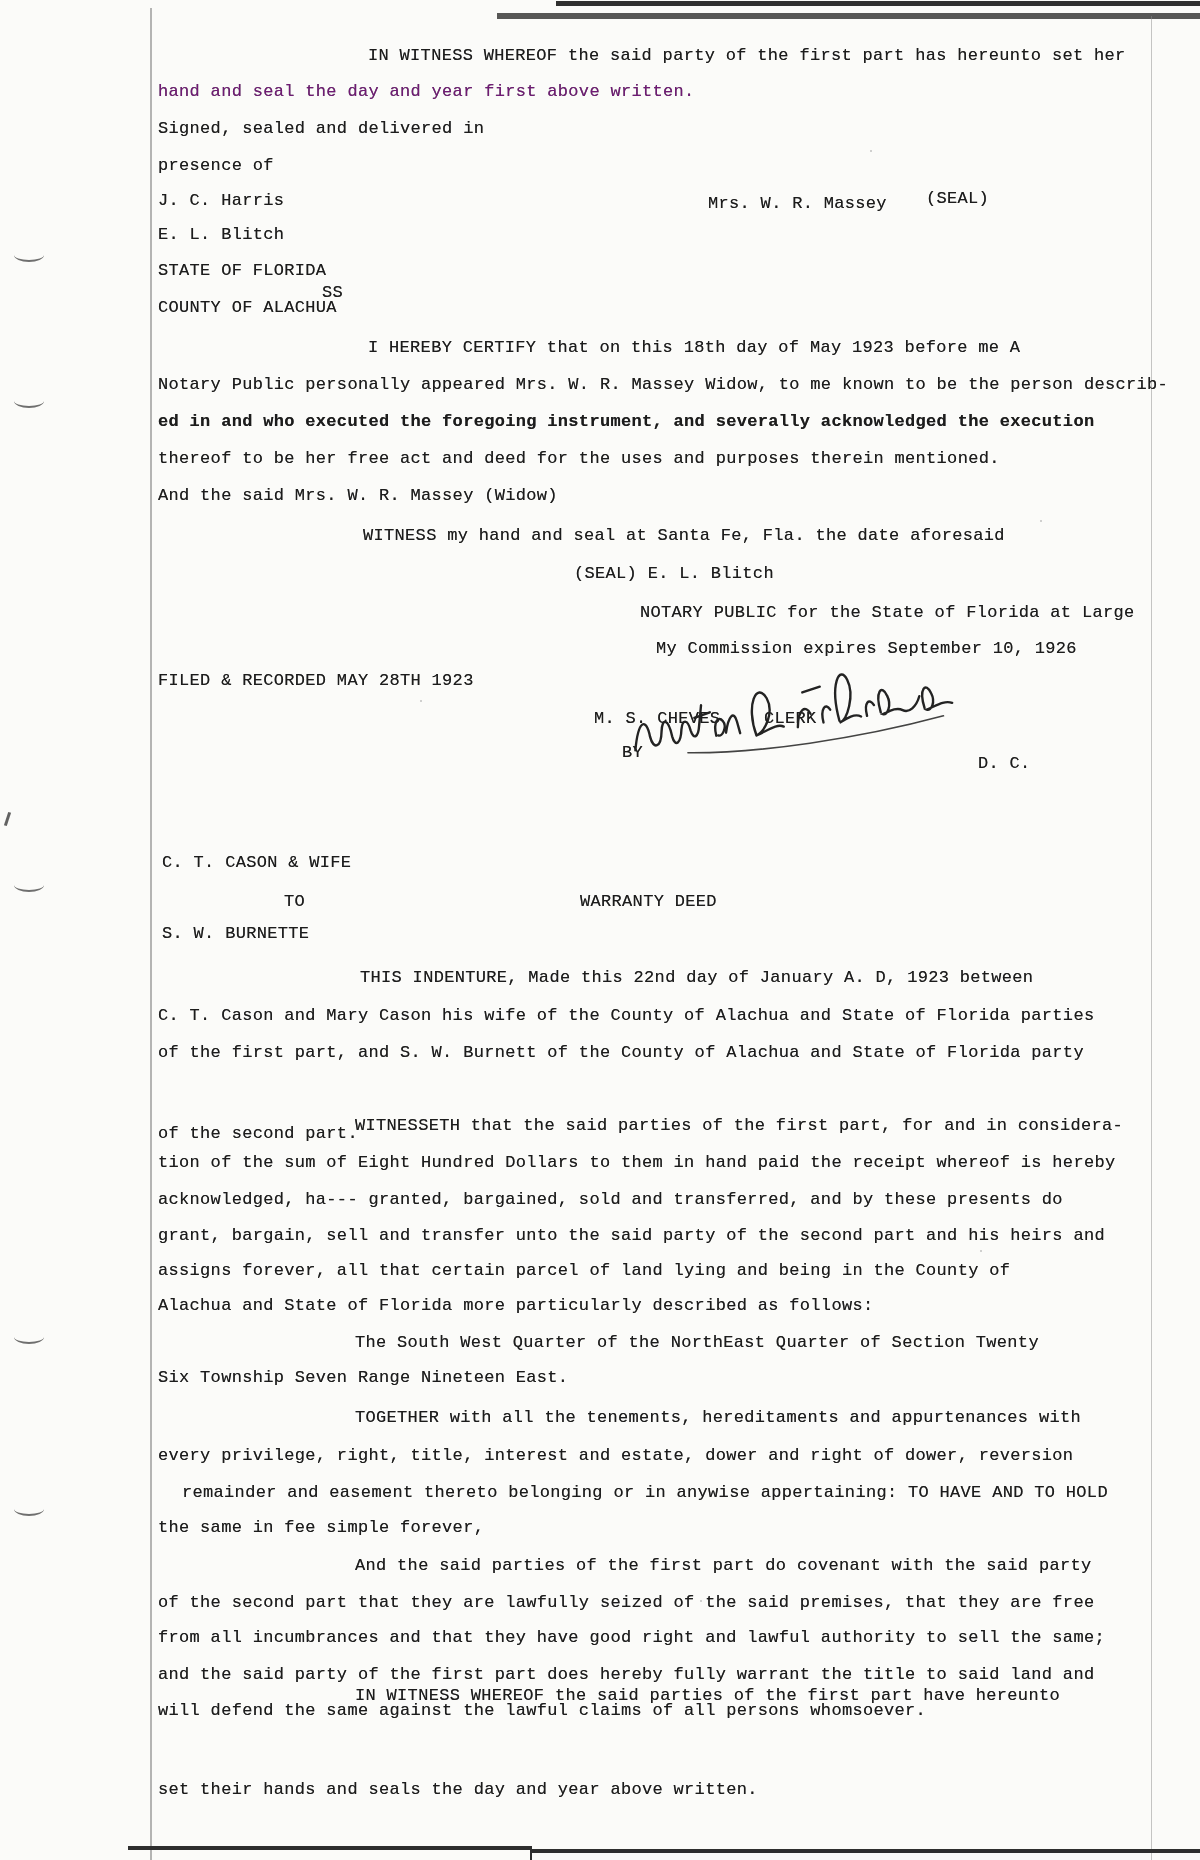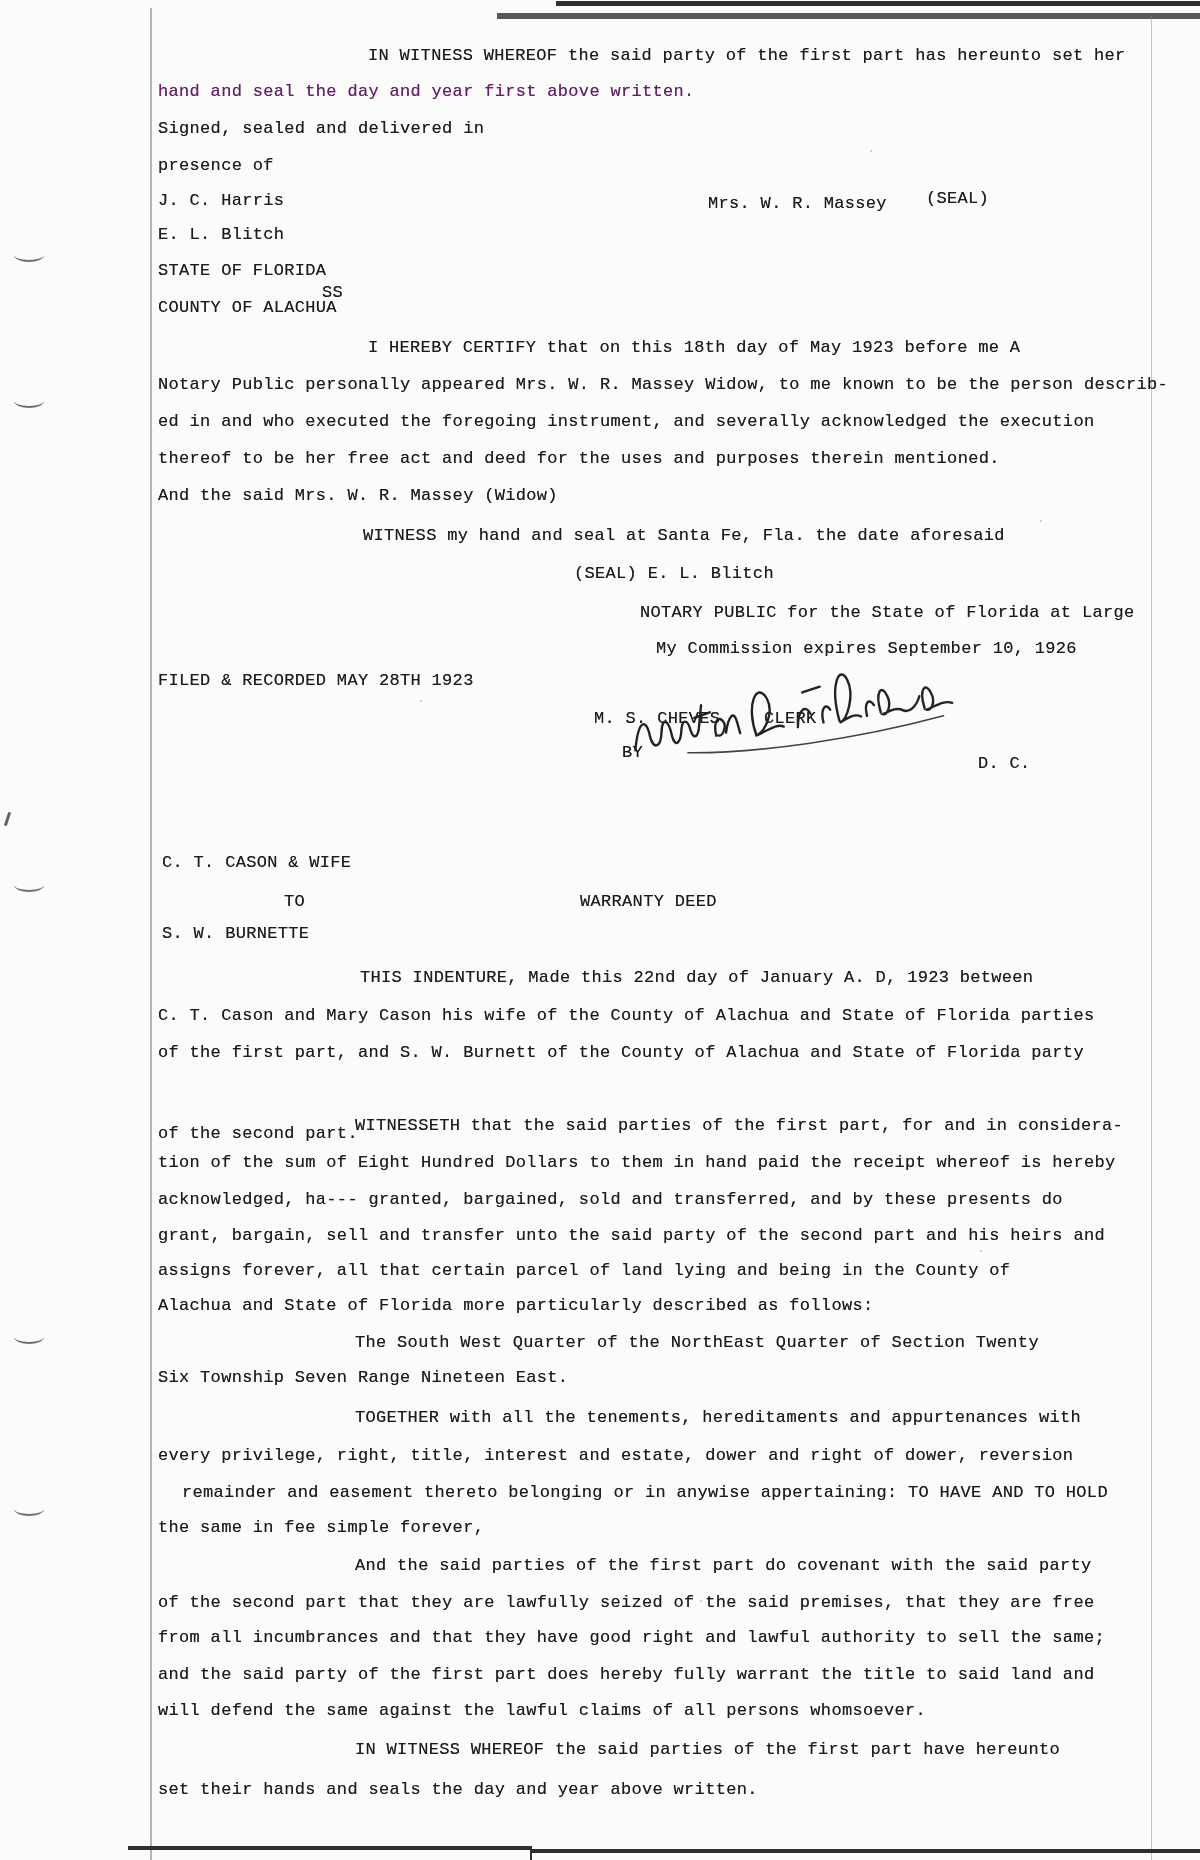--- a/index.html
+++ b/index.html
@@ -63,21 +63,21 @@
       <div class="tl" style="left: 158px; top: 154px; color: rgb(28, 28, 28);">presence of</div>
       <div class="tl" style="left: 158px; top: 189px; color: rgb(28, 28, 28);">J. C. Harris</div>
       <div class="tl" style="left: 681px; top: 192px; color: rgb(28, 28, 28); margin-left: 27px;">Mrs. W. R. Massey</div>
       <div class="tl" style="left: 926px; top: 187px; color: rgb(28, 28, 28);">(SEAL)</div>
       <div class="tl" style="left: 158px; top: 223px; color: rgb(28, 28, 28);">E. L. Blitch</div>
       <div class="tl" style="left: 158px; top: 259px; color: rgb(28, 28, 28);">STATE OF FLORIDA</div>
       <div class="tl" style="left: 322px; top: 281px; color: rgb(28, 28, 28);">SS</div>
       <div class="tl" style="left: 158px; top: 296px; color: rgb(28, 28, 28);">COUNTY OF ALACHUA</div>
       <div class="tl" style="left: 368px; top: 336px; color: rgb(28, 28, 28);">I HEREBY CERTIFY that on this 18th day of May 1923 before me A</div>
       <div class="tl" style="left: 158px; top: 373px; color: rgb(28, 28, 28);">Notary Public personally appeared Mrs. W. R. Massey Widow, to me known to be the person describ-</div>
-      <div class="tl" style="left: 158px; top: 410px; color: rgb(28, 28, 28);">ed in and who executed the foregoing instrument, and severally acknowledged the execution</div>
+      <div class="tl" style="left: 158px; top: 410px; color: rgb(28, 28, 28); font-weight: bold;">ed in and who executed the foregoing instrument, and severally acknowledged the execution</div>
       <div class="tl" style="left: 158px; top: 447px; color: rgb(28, 28, 28);">thereof to be her free act and deed for the uses and purposes therein mentioned.</div>
       <div class="tl" style="left: 158px; top: 484px; color: rgb(28, 28, 28);">And the said Mrs. W. R. Massey (Widow)</div>
       <div class="tl" style="left: 363px; top: 524px; color: rgb(28, 28, 28);">WITNESS my hand and seal at Santa Fe, Fla. the date aforesaid</div>
       <div class="tl" style="left: 574px; top: 562px; color: rgb(28, 28, 28);">(SEAL) E. L. Blitch</div>
       <div class="tl" style="left: 640px; top: 601px; color: rgb(28, 28, 28);">NOTARY PUBLIC for the State of Florida at Large</div>
       <div class="tl" style="left: 656px; top: 637px; color: rgb(28, 28, 28);">My Commission expires September 10, 1926</div>
       <div class="tl" style="left: 158px; top: 669px; color: rgb(28, 28, 28);">FILED &amp; RECORDED MAY 28TH 1923</div>
       <div class="tl" style="left: 594px; top: 707px; color: rgb(28, 28, 28);">M. S. CHEVES</div>
       <div class="tl" style="left: 764px; top: 707px; color: rgb(28, 28, 28);">CLERK</div>
       <div class="tl" style="left: 622px; top: 741px; color: rgb(28, 28, 28);">BY</div>
@@ -110,21 +110,21 @@
       <div class="tl" style="left: 158px; top: 1366px; color: rgb(28, 28, 28);">Six Township Seven Range Nineteen East.</div>
       <div class="tl" style="left: 355px; top: 1406px; color: rgb(28, 28, 28);">TOGETHER with all the tenements, hereditaments and appurtenances with</div>
       <div class="tl" style="left: 158px; top: 1444px; color: rgb(28, 28, 28);">every privilege, right, title, interest and estate, dower and right of dower, reversion</div>
       <div class="tl" style="left: 158px; top: 1481px; color: rgb(28, 28, 28); margin-left: 24px;">remainder and easement thereto belonging or in anywise appertaining: TO HAVE AND TO HOLD</div>
       <div class="tl" style="left: 158px; top: 1516px; color: rgb(28, 28, 28);">the same in fee simple forever,</div>
       <div class="tl" style="left: 355px; top: 1554px; color: rgb(28, 28, 28);">And the said parties of the first part do covenant with the said party</div>
       <div class="tl" style="left: 158px; top: 1591px; color: rgb(28, 28, 28);">of the second part that they are lawfully seized of the said premises, that they are free</div>
       <div class="tl" style="left: 158px; top: 1626px; color: rgb(28, 28, 28);">from all incumbrances and that they have good right and lawful authority to sell the same;</div>
       <div class="tl" style="left: 158px; top: 1663px; color: rgb(28, 28, 28);">and the said party of the first part does hereby fully warrant the title to said land and</div>
       <div class="tl" style="left: 158px; top: 1699px; color: rgb(28, 28, 28);">will defend the same against the lawful claims of all persons whomsoever.</div>
-      <div class="tl" style="left: 355px; top: 1738px; color: rgb(28, 28, 28);">IN WITNESS WHEREOF the said parties of the first part have hereunto</div>
+      <div class="tl" style="left: 355px; top: 1684px; color: rgb(28, 28, 28);">IN WITNESS WHEREOF the said parties of the first part have hereunto</div>
       <div class="tl" style="left: 158px; top: 1778px; color: rgb(28, 28, 28);">set their hands and seals the day and year above written.</div>
     </div>
 
   <div class="rule-h" style="left:128px;top:1846px;width:402px;height:4px;"></div>
   <div class="rule-h" style="left:532px;top:1849px;width:668px;height:4px;"></div>
   <div class="rule-v" style="left:530px;top:1846px;width:2px;height:14px;background:#2e2e2e;"></div>
 
 </div>
 
 </body></html>

